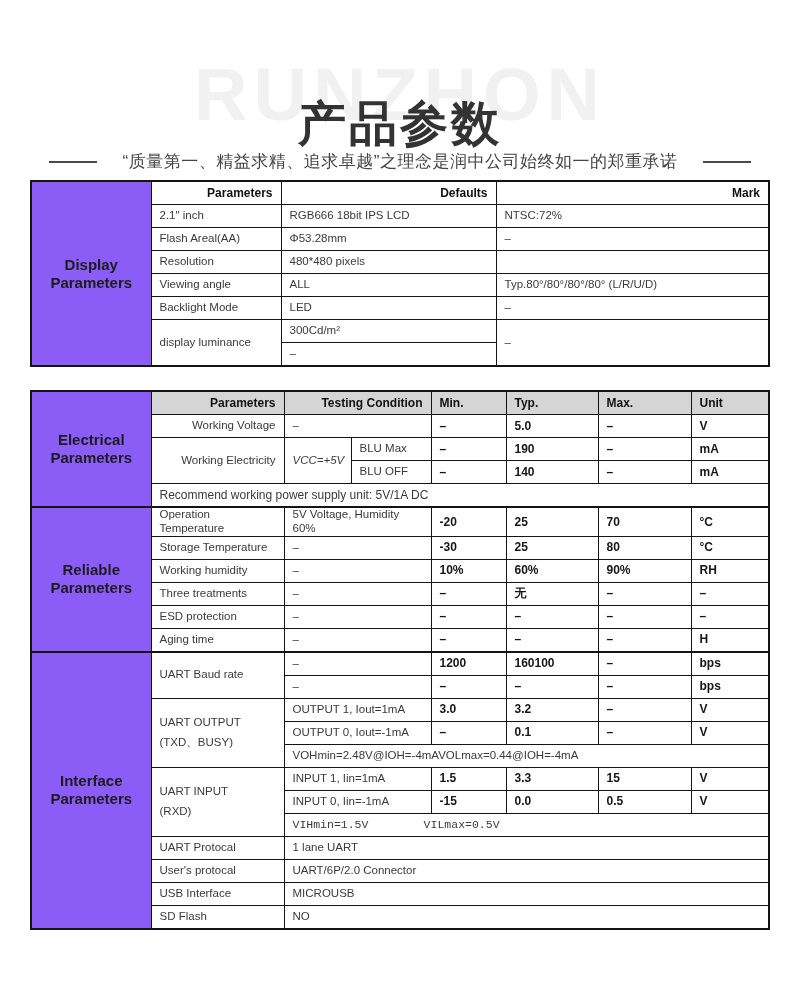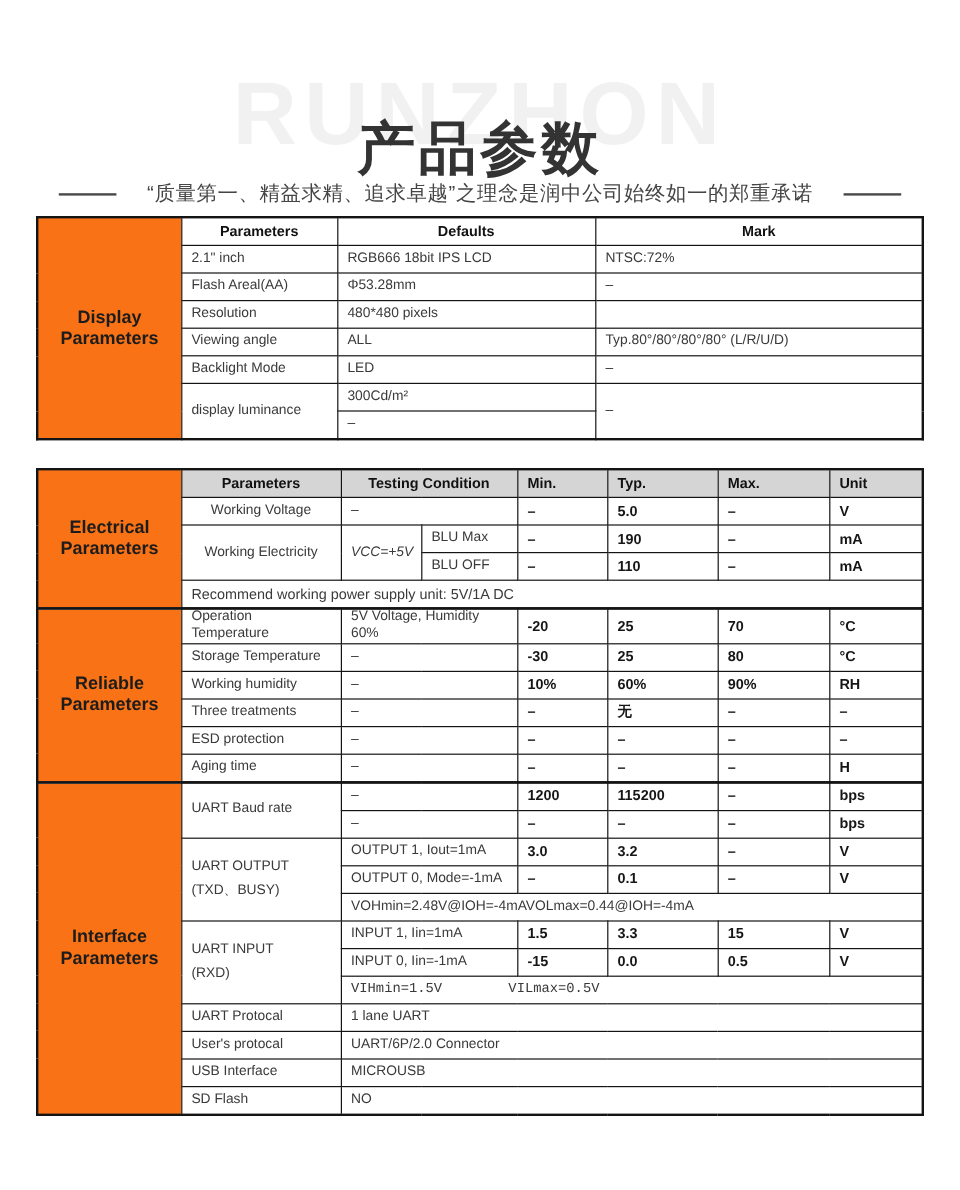--- a/index.html
+++ b/index.html
@@ -32,23 +32,23 @@
     border-collapse:collapse;table-layout:fixed;width:738px;
     border:2px solid #141414;
   }
   .stack{margin-top:-2px;}
   td,th{
     border:1px solid #141414;padding:0 8px;height:22px;
     font-size:11.5px;color:#3a3a3a;vertical-align:middle;text-align:left;
     overflow:hidden;line-height:1.2;
   }
   th{font-weight:700;font-size:12px;color:#111;}
-  .c{text-align:center;}
+  .c{text-align:right;}
   .sec{
-    background:#f97316;text-align:center;font-weight:700;font-size:15px;
+    background:#8b5cf6;text-align:center;font-weight:700;font-size:15px;
     color:#1c1c1c;padding:0 14px;line-height:1.2;
   }
   .ghead th{background:#d5d5d5;}
   .val{font-weight:700;font-size:12px;color:#161616;}
   .it{font-style:italic;}
   .pre{white-space:pre;font-family:Liberation Mono, monospace;}
   .gap{height:23px;}
   .p2{line-height:1.7;}
 </style>
 </head>
@@ -152,21 +152,21 @@
       <td class="c it" rowspan="2">VCC=+5V</td>
       <td>BLU Max</td>
       <td class="val">–</td>
       <td class="val">190</td>
       <td class="val">–</td>
       <td class="val">mA</td>
     </tr>
     <tr>
       <td>BLU OFF</td>
       <td class="val">–</td>
-      <td class="val">110</td>
+      <td class="val">140</td>
       <td class="val">–</td>
       <td class="val">mA</td>
     </tr>
     <tr>
       <td colspan="7" style="font-size:12px">Recommend working power supply unit: 5V/1A DC</td>
     </tr>
   </tbody>
     </table>
 
   <table class="stack">
@@ -243,21 +243,21 @@
         <col style="width:92px">
         <col style="width:93px">
         <col style="width:78px">
       </colgroup>
     <tbody>
         <tr>
       <td class="sec" rowspan="12">Interface Parameters</td>
       <td rowspan="2">UART Baud rate</td>
       <td colspan="2">–</td>
       <td class="val">1200</td>
-      <td class="val">115200</td>
+      <td class="val">160100</td>
       <td class="val">–</td>
       <td class="val">bps</td>
     </tr>
     <tr>
       <td colspan="2">–</td>
       <td class="val">–</td>
       <td class="val">–</td>
       <td class="val">–</td>
       <td class="val">bps</td>
     </tr>
@@ -266,21 +266,21 @@
         <div>UART OUTPUT</div>
         <div>(TXD、BUSY)</div>
       </td>
       <td colspan="2">OUTPUT 1, Iout=1mA</td>
       <td class="val">3.0</td>
       <td class="val">3.2</td>
       <td class="val">–</td>
       <td class="val">V</td>
     </tr>
     <tr>
-      <td colspan="2">OUTPUT 0, Mode=-1mA</td>
+      <td colspan="2">OUTPUT 0, Iout=-1mA</td>
       <td class="val">–</td>
       <td class="val">0.1</td>
       <td class="val">–</td>
       <td class="val">V</td>
     </tr>
     <tr>
       <td colspan="6">VOHmin=2.48V@IOH=-4mAVOLmax=0.44@IOH=-4mA</td>
     </tr>
     <tr>
       <td rowspan="3" class="p2">

